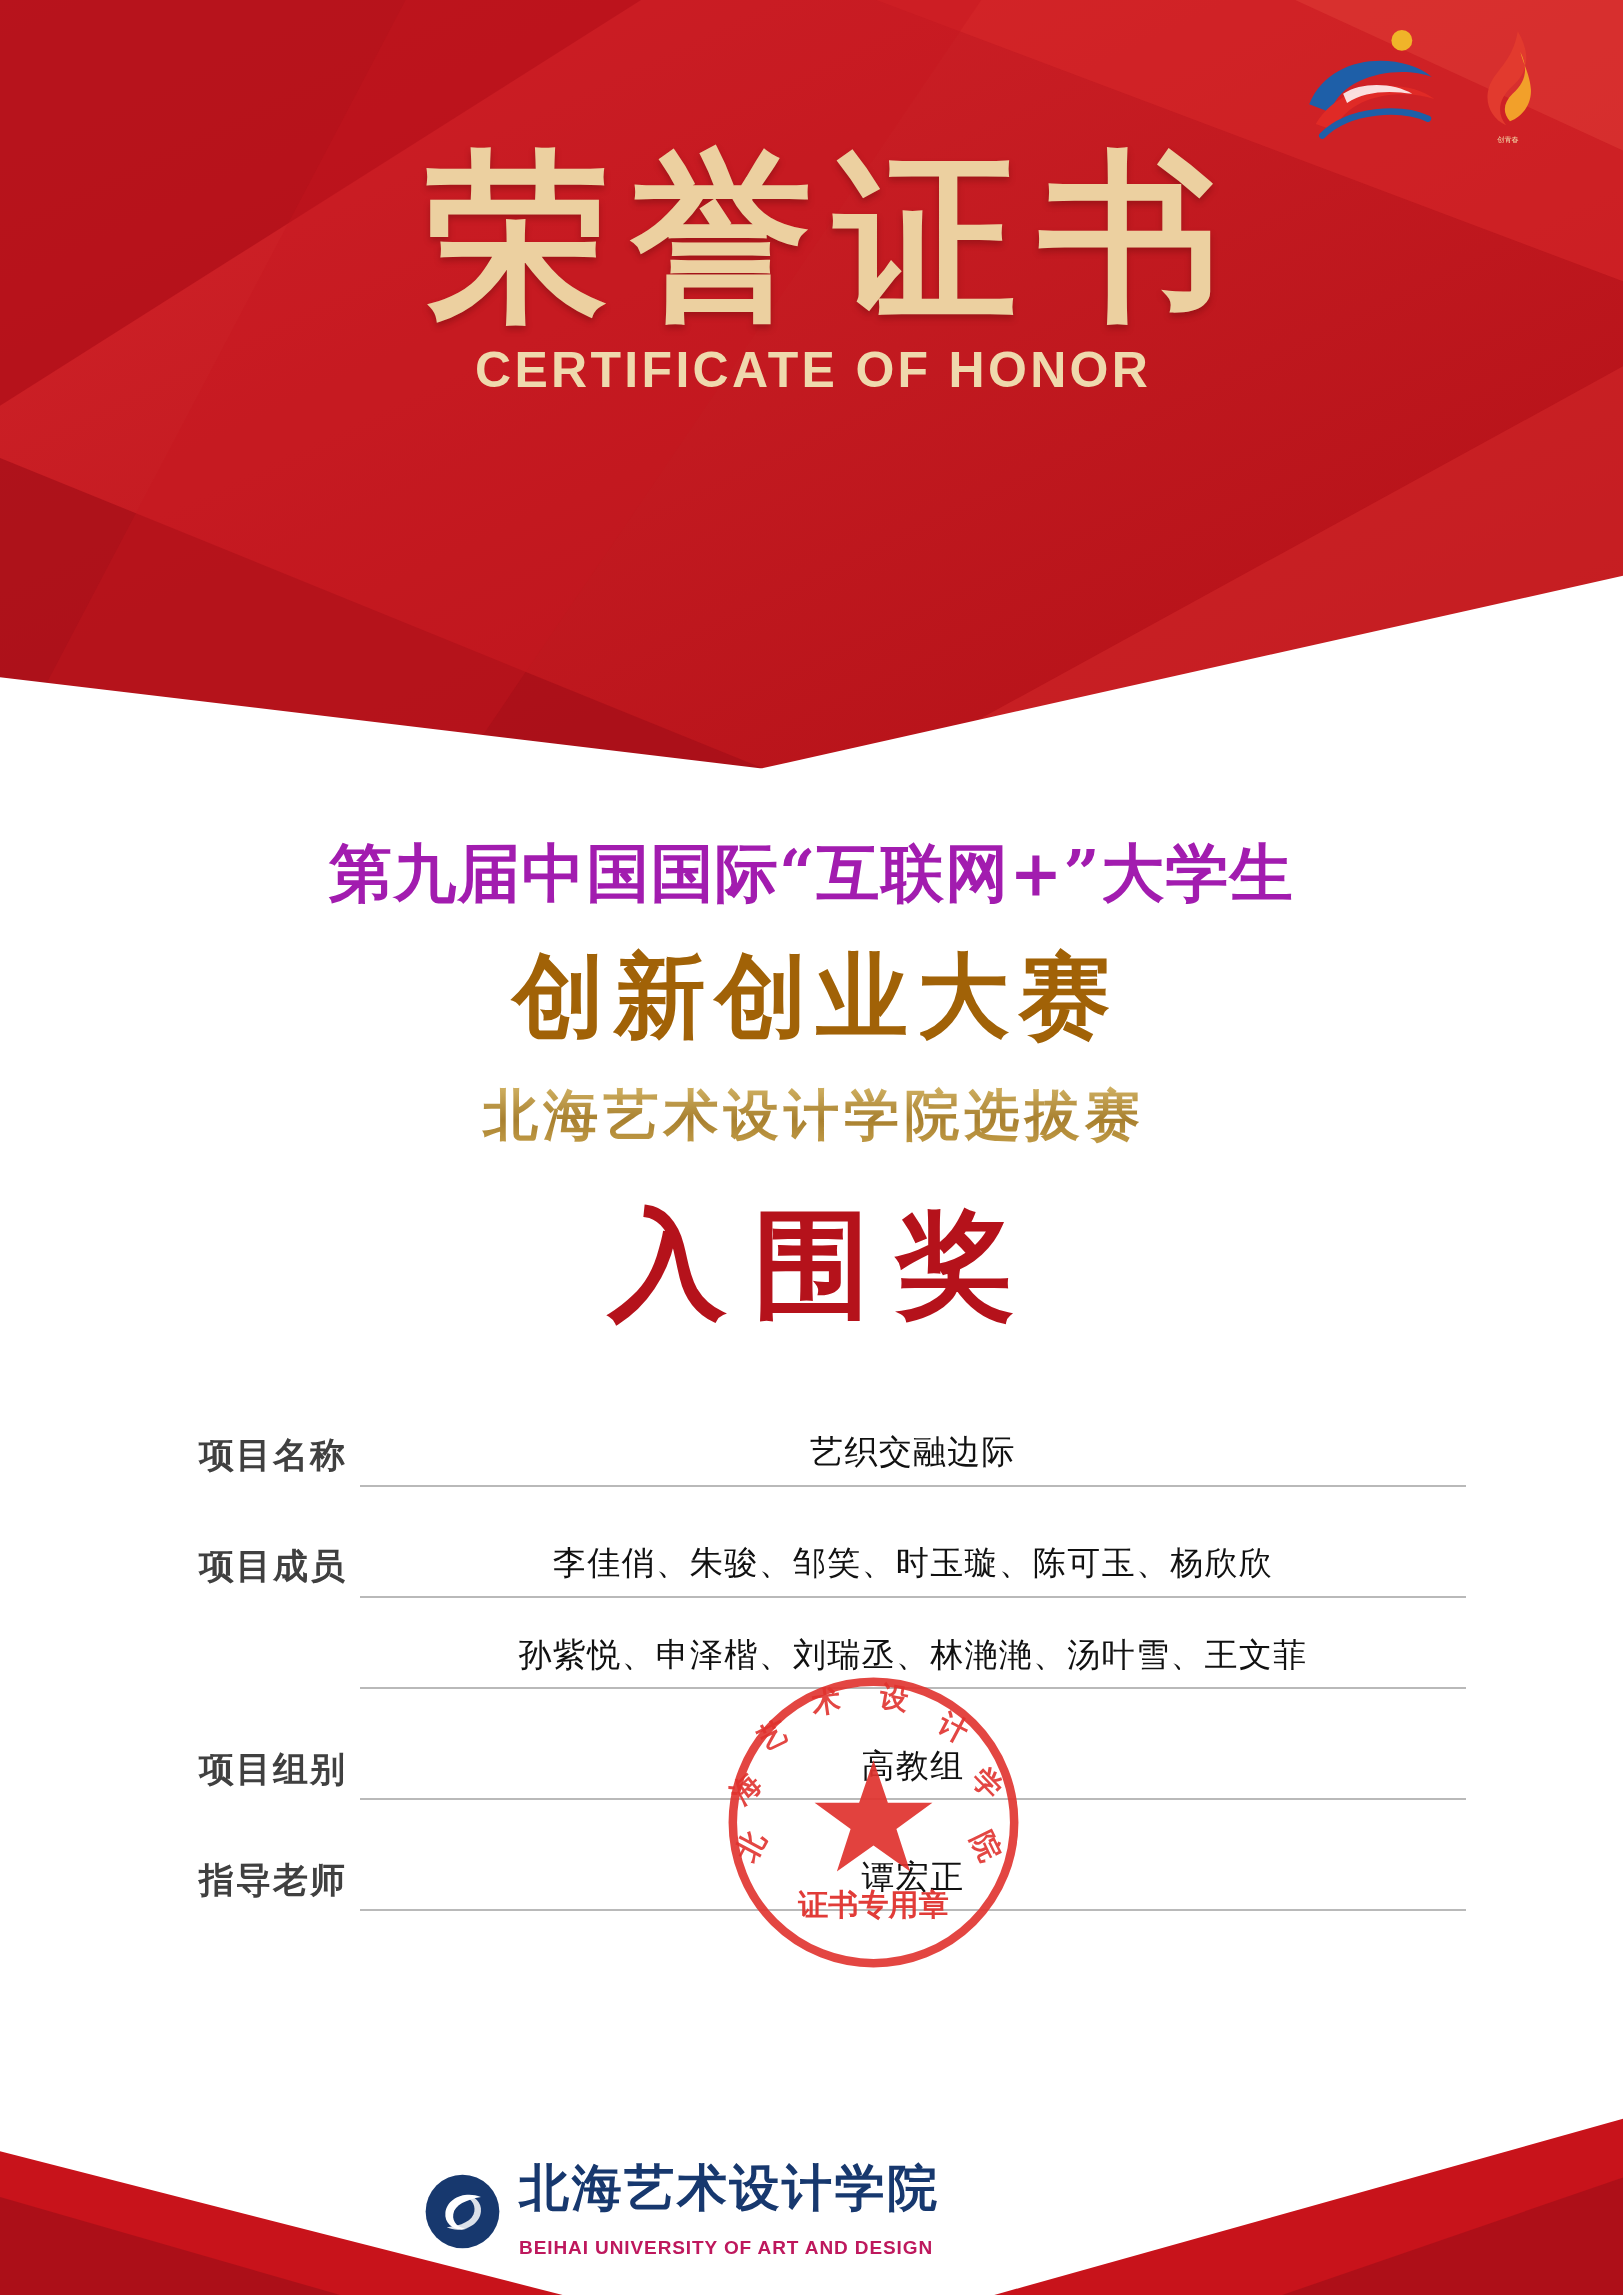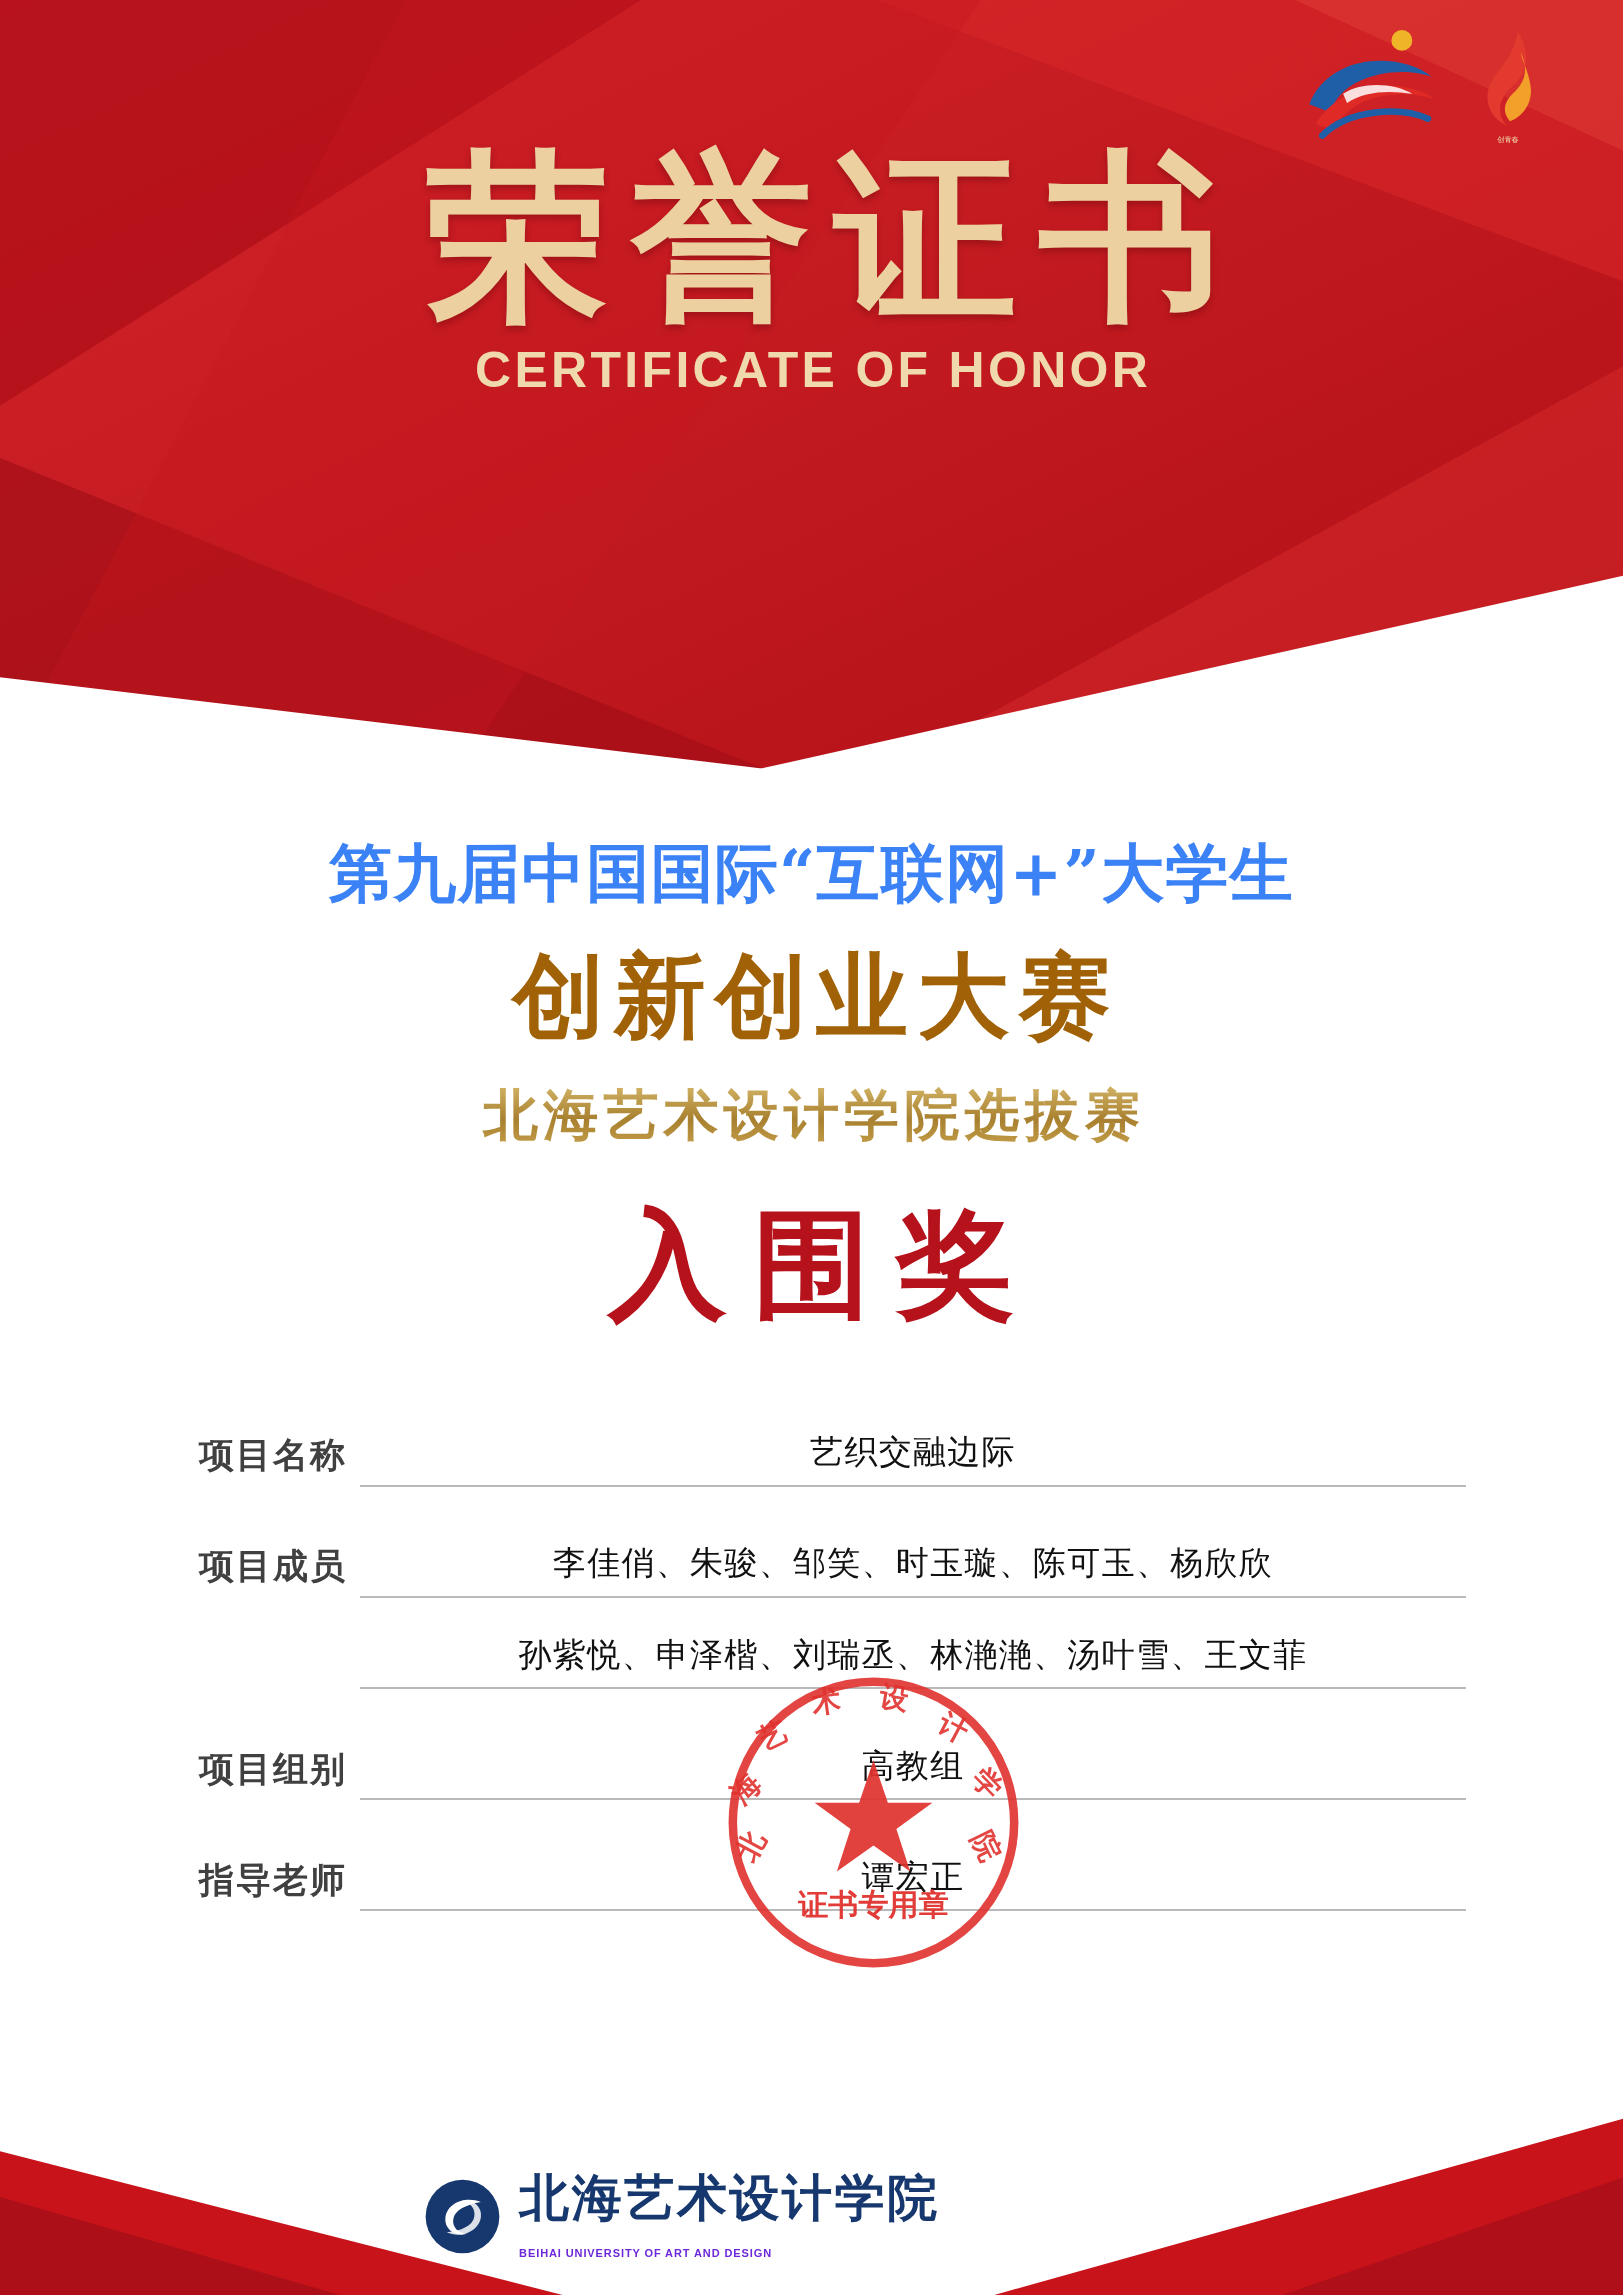--- a/index.html
+++ b/index.html
@@ -88,21 +88,21 @@
     position: absolute;
     left: 0; top: 772px;
     width: 1623px;
   }
   .line1 {
     text-align: center;
     font-family: "DejaVu Serif", "Liberation Serif", serif;
     font-weight: bold;
     font-size: 63px;
     letter-spacing: 1.3px;
-    color: #3b82f6;
+    color: #a21caf;
     margin-top: 59px;
   }
   .line2 {
     text-align: center;
     font-family: "DejaVu Serif", "Liberation Serif", serif;
     font-weight: bold;
     font-size: 92px;
     letter-spacing: 9.2px;
     color: #a16207;
     text-indent: 9.2px;
@@ -214,23 +214,23 @@
     font-family: "DejaVu Serif", "Liberation Serif", serif;
     font-weight: bold;
     font-size: 50px;
     letter-spacing: 2.6px;
     color: #17386e;
     line-height: 1;
   }
   .fl-text-en {
     font-family: "Liberation Sans", sans-serif;
     font-weight: bold;
-    font-size: 11px;
+    font-size: 19px;
     letter-spacing: 0.9px;
-    color: #6d28d9;
+    color: #be185d;
     margin-top: 24px;
   }
 </style>
 </head>
 <body>
 
 <div class="page">
 
   <div class="top-banner">
     <svg class="tb-shape" viewBox="0 0 2481 1180" preserveAspectRatio="none">

